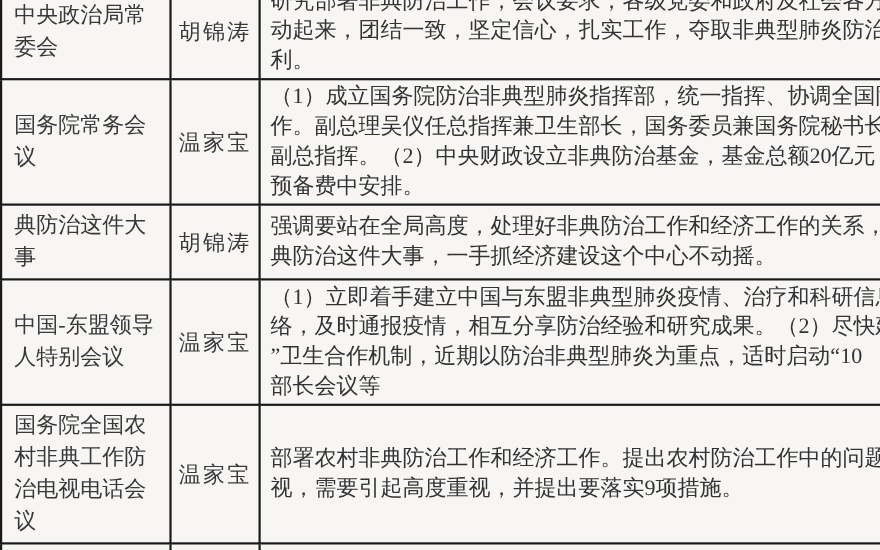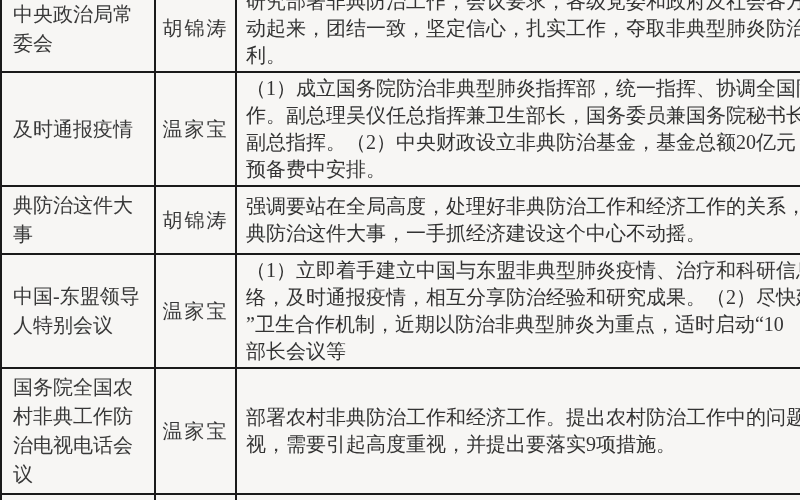--- a/index.html
+++ b/index.html
@@ -75,21 +75,21 @@
     </colgroup>
     <tbody>
       <tr class="row-1">
         <td class="meeting-cell">中央政治局常委会</td>
         <td class="person-cell">胡锦涛</td>
         <td class="desc-cell">研究部署非典防治工作，会议要求，各级党委和政府及社会各方
 动起来，团结一致，坚定信心，扎实工作，夺取非典型肺炎防治
 利。</td>
       </tr>
       <tr class="row-2">
-        <td class="meeting-cell">及时通报疫情</td>
+        <td class="meeting-cell">国务院常务会议</td>
         <td class="person-cell">温家宝</td>
         <td class="desc-cell">（1）成立国务院防治非典型肺炎指挥部，统一指挥、协调全国防
 作。副总理吴仪任总指挥兼卫生部长，国务委员兼国务院秘书长
 副总指挥。（2）中央财政设立非典防治基金，基金总额20亿元，
 预备费中安排。</td>
       </tr>
       <tr class="row-3">
         <td class="meeting-cell">典防治这件大事</td>
         <td class="person-cell">胡锦涛</td>
         <td class="desc-cell">强调要站在全局高度，处理好非典防治工作和经济工作的关系，

